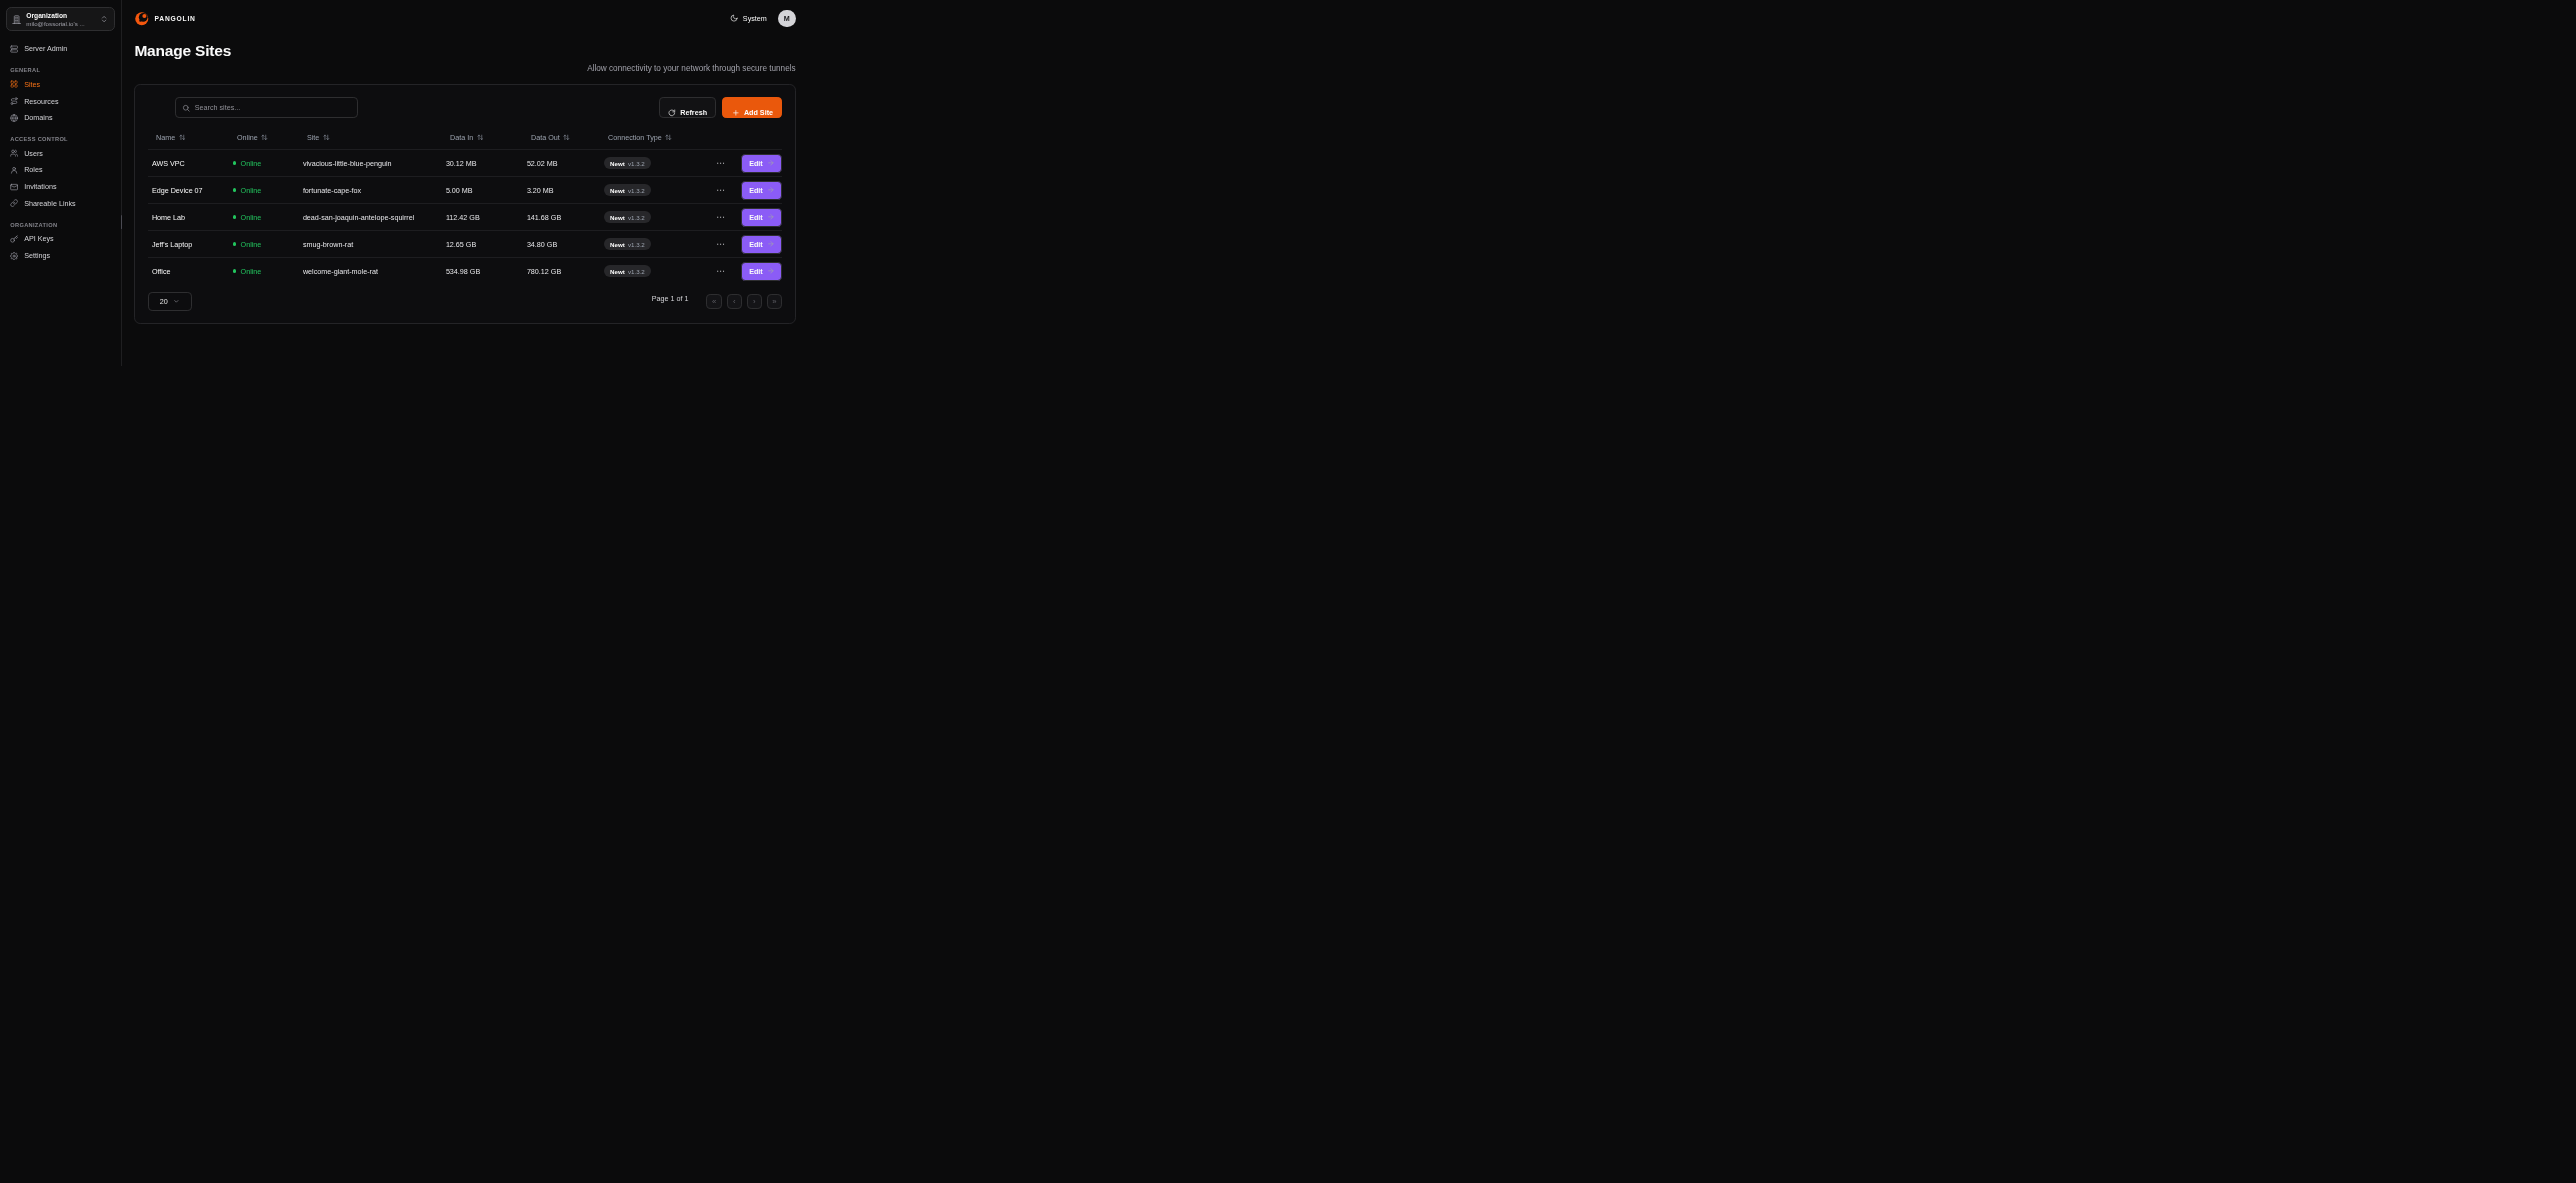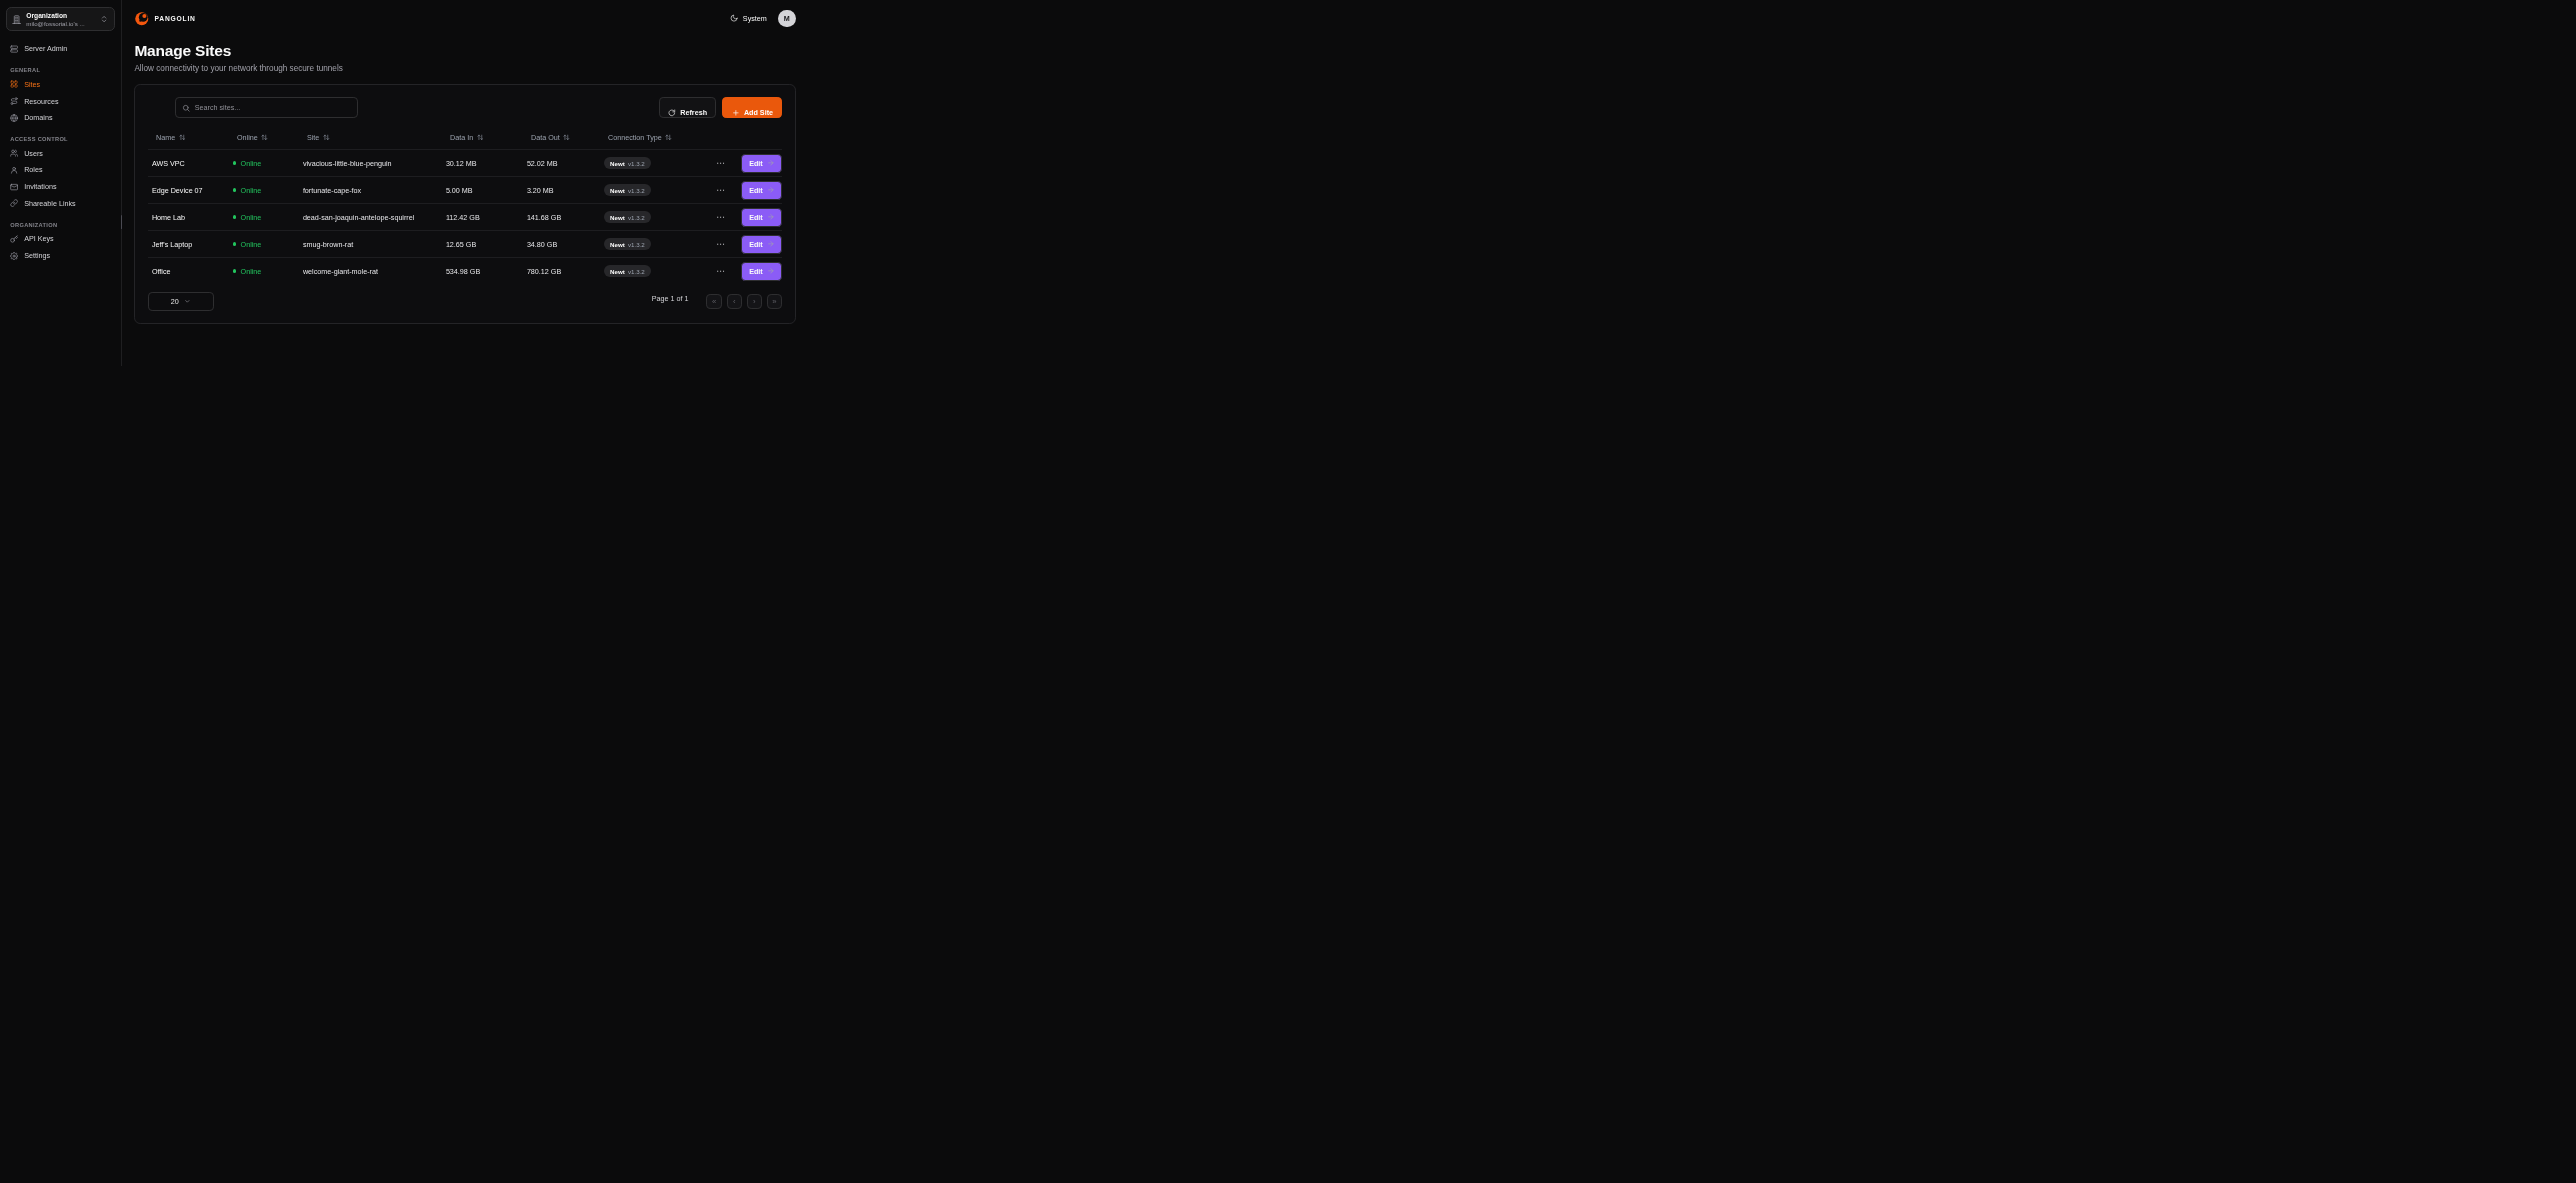--- a/index.html
+++ b/index.html
@@ -59,21 +59,21 @@
     background: none; border: none; color: #fafafa; font: inherit; cursor: pointer;
   }
   .avatar {
     width: 17.5px; height: 17.5px; border-radius: 50%;
     background: #d4d4d8; color: #18181b; font-weight: 700; font-size: 7.2px;
     display: flex; align-items: center; justify-content: center; cursor: pointer;
   }
 
   .content { padding: 5.2px 12.4px 0 12.4px; }
   h1.page-title { font-size: 15.5px; font-weight: 800; color: #fafafa; letter-spacing: -0.2px; }
-  .page-subtitle { font-size: 8.2px; color: #a1a1aa; margin-top: 3.6px; }
+  .page-subtitle { font-size: 8.2px; color: #a1a1aa; margin-top: 3.6px; text-align: right; }
 
   
   .card {
     margin-top: 11.3px; border: 0.5px solid #242427; border-radius: 6.2px;
     background: #0d0d0f; padding: 12.4px;
   }
   .card-toolbar { display: flex; align-items: center; justify-content: space-between; padding-left: 27px; }
   .search {
     width: 183px; height: 20.6px; border: 0.5px solid #2e2e30; border-radius: 4.1px;
     display: flex; align-items: center; gap: 4.6px; padding: 0 6.2px; background: #0d0d0f;
@@ -128,21 +128,21 @@
     height: 18.5px; padding: 0 6.7px; border-radius: 4.1px;
     border: 0.5px solid #2e2e30; background: #8b5cf6; color: #fafafa;
     display: inline-flex; align-items: center; gap: 4.1px;
     font: inherit; font-weight: 600; cursor: pointer; justify-self: end;
   }
   .edit-btn .ic svg { width: 7.7px; height: 7.7px; }
 
   
   .card-footer { display: flex; align-items: center; justify-content: space-between; margin-top: 8.2px; }
   .page-size {
-    height: 18.5px; padding: 0 22px; border-radius: 4.1px;
+    height: 18.5px; padding: 0 11px; border-radius: 4.1px;
     border: 0.5px solid #2e2e30; background: transparent; color: #e5e5e5;
     display: inline-flex; align-items: center; gap: 5.2px; font: inherit; cursor: pointer;
   }
   .page-size .ic svg { width: 6.7px; height: 6.7px; }
   .pager { display: flex; gap: 4.6px; }
   .page-info { color: #d4d4d8; margin-right: 13.4px; font-size: 7.2px; }
   .pg-btn {
     width: 15.5px; height: 15.5px; border-radius: 4.1px;
     border: 0.5px solid #2e2e30; background: #141417; color: #5f5f66;
     font-size: 7.7px; line-height: 1; cursor: pointer;

